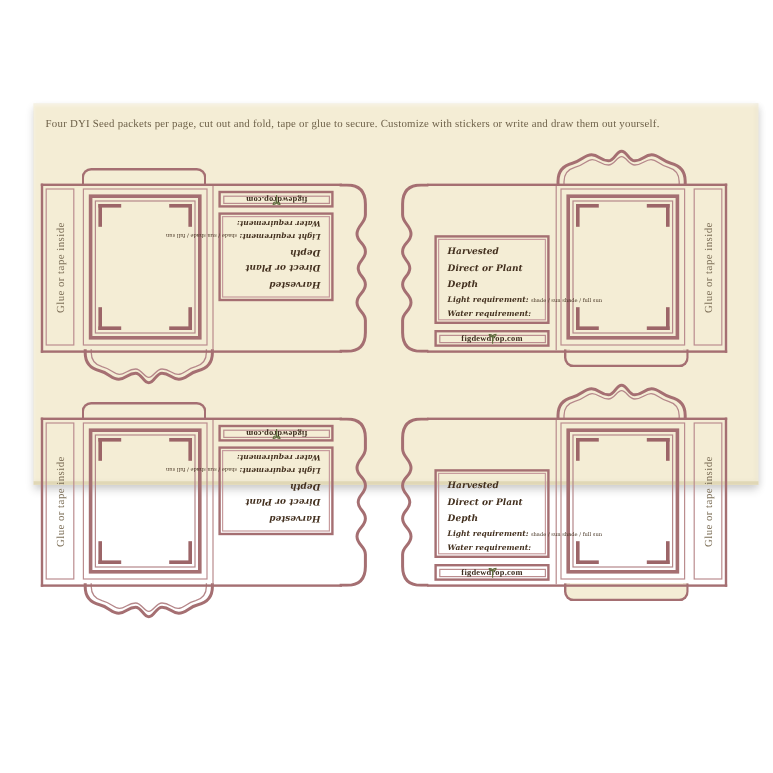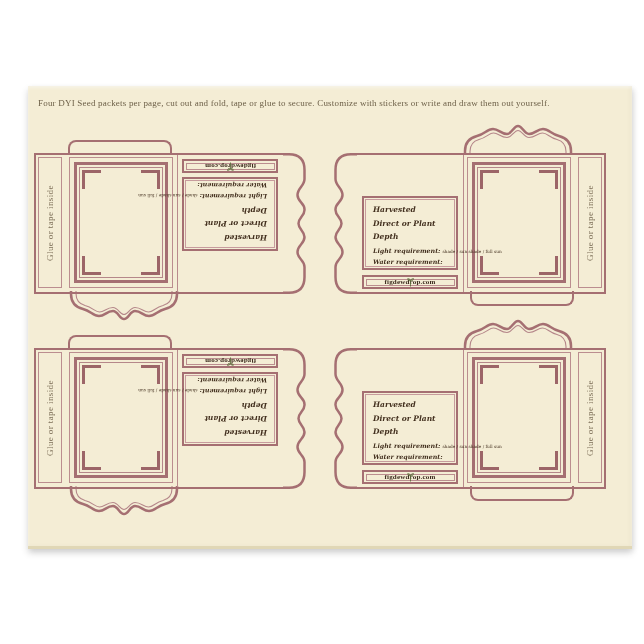--- a/index.html
+++ b/index.html
@@ -2,21 +2,21 @@
 <html><head>
 <meta charset="utf-8">
 <style>
   * { box-sizing: border-box; margin: 0; padding: 0; }
   html,body { width:644px; height:644px; background:#ffffff; overflow:hidden;
               font-family:"Liberation Serif", serif; }
   #stage { position:relative; width:644px; height:644px; background:#ffffff; }
 
   
   .pad {
-    position:absolute; left:28px; top:86px; width:604px; height:463px;
+    position:absolute; left:28px; top:86px; width:604px; height:318px;
     background:#f4edd5;
     border-bottom:3px solid #e0d7b6;
     box-shadow:0 4px 7px rgba(0,0,0,0.16), 2px 2px 5px rgba(0,0,0,0.06),
                inset -2px 0 4px rgba(0,0,0,0.03), inset 0 2px 3px rgba(255,255,255,0.5);
   }
   .pad-header {
     position:absolute; left:10px; top:12px; right:10px;
     font-size:9px; color:#6e6149; letter-spacing:0.2px;
   }
 

